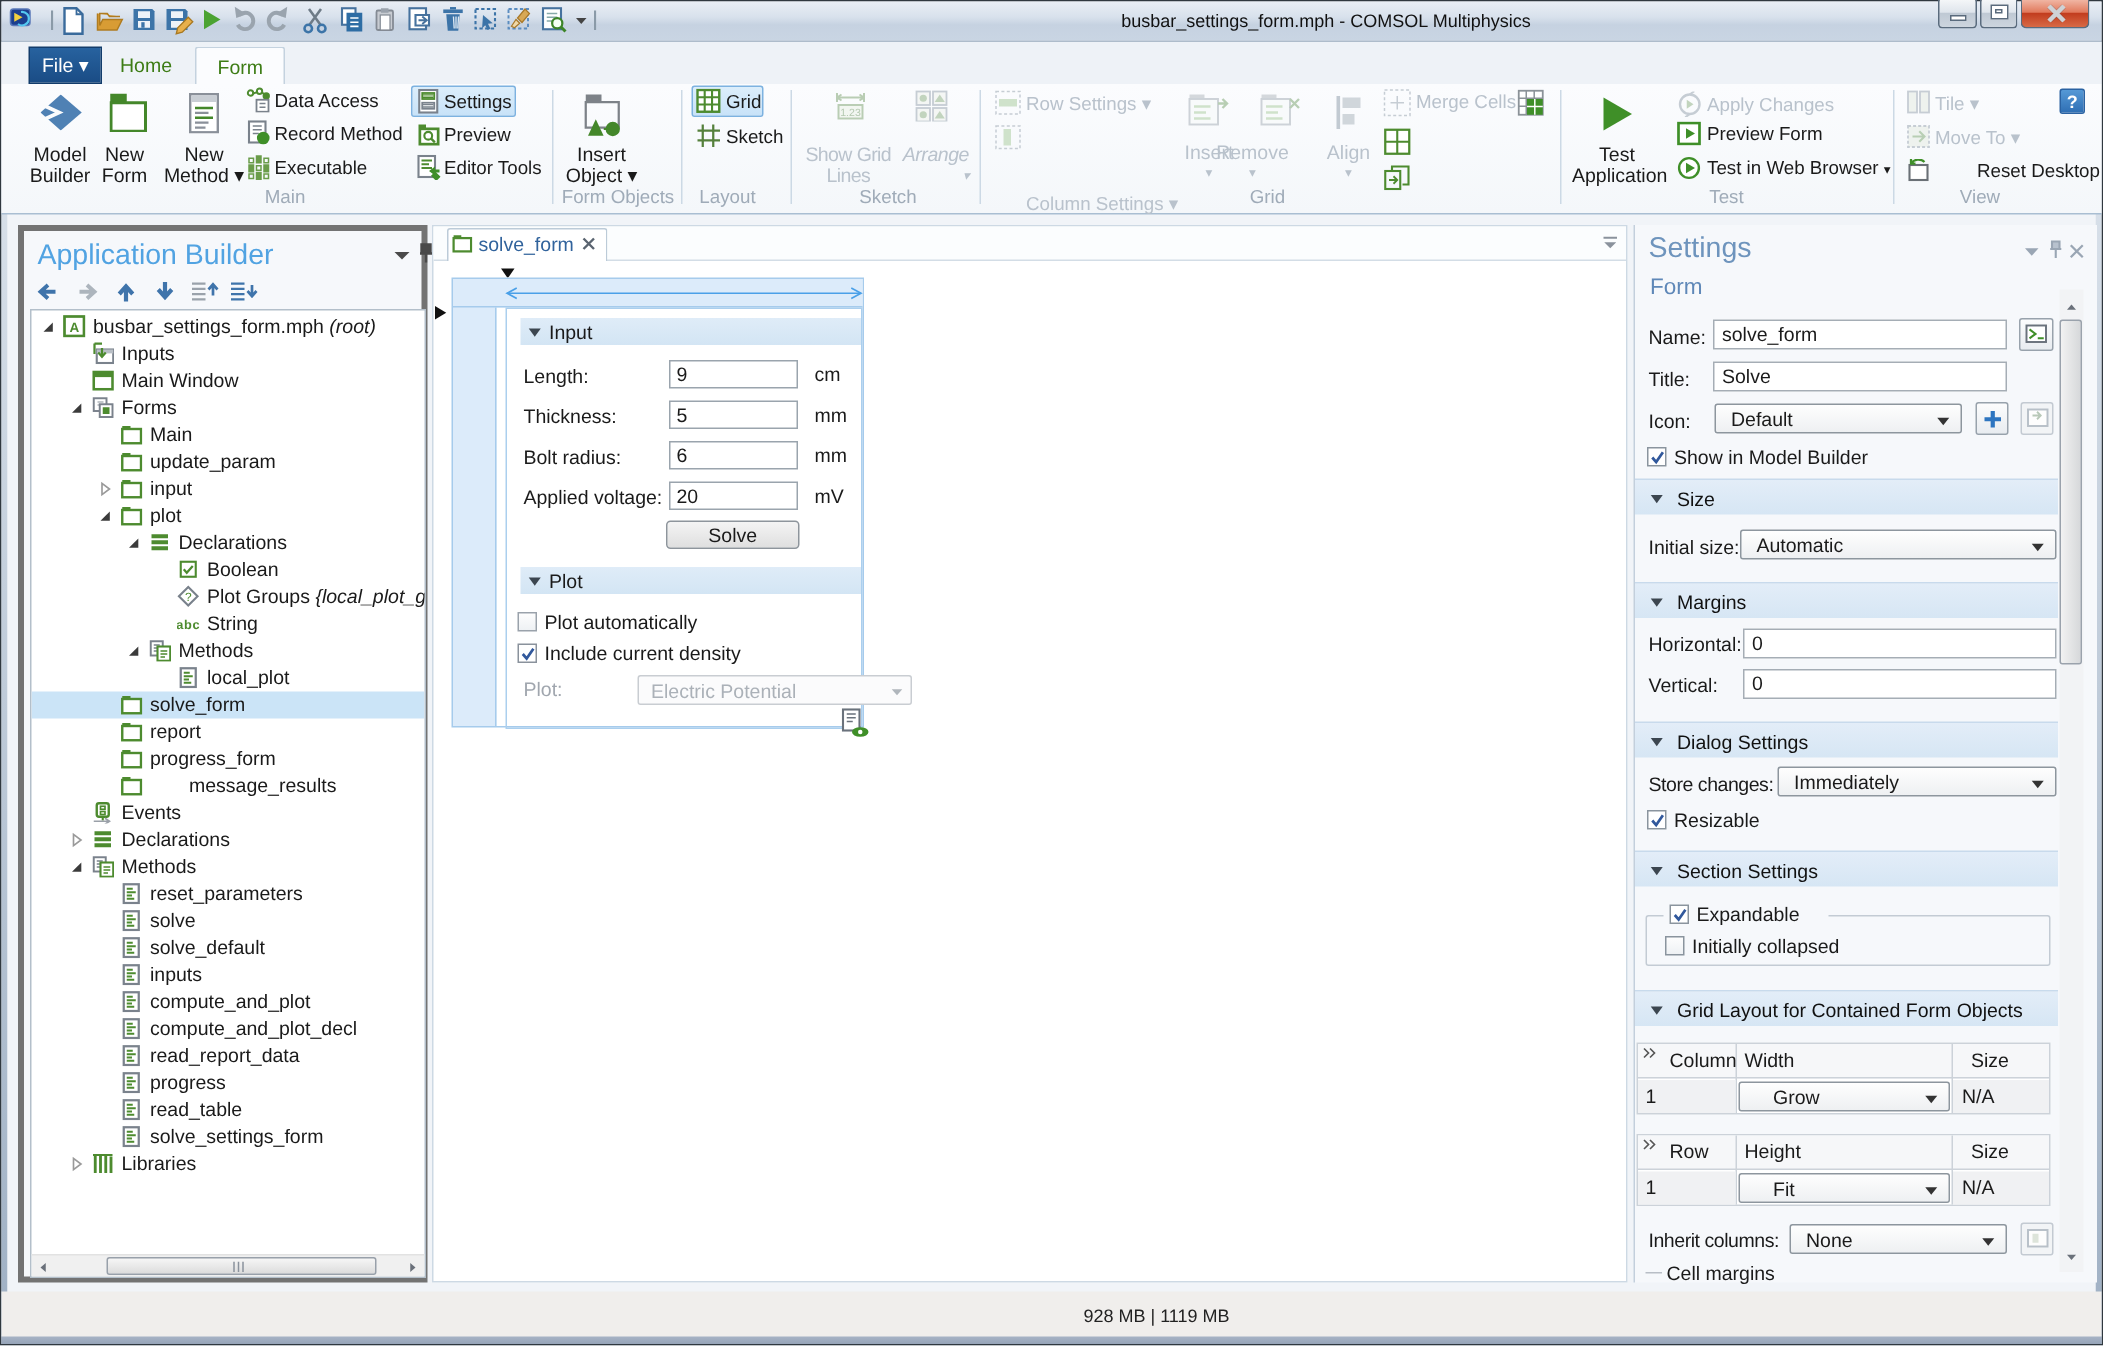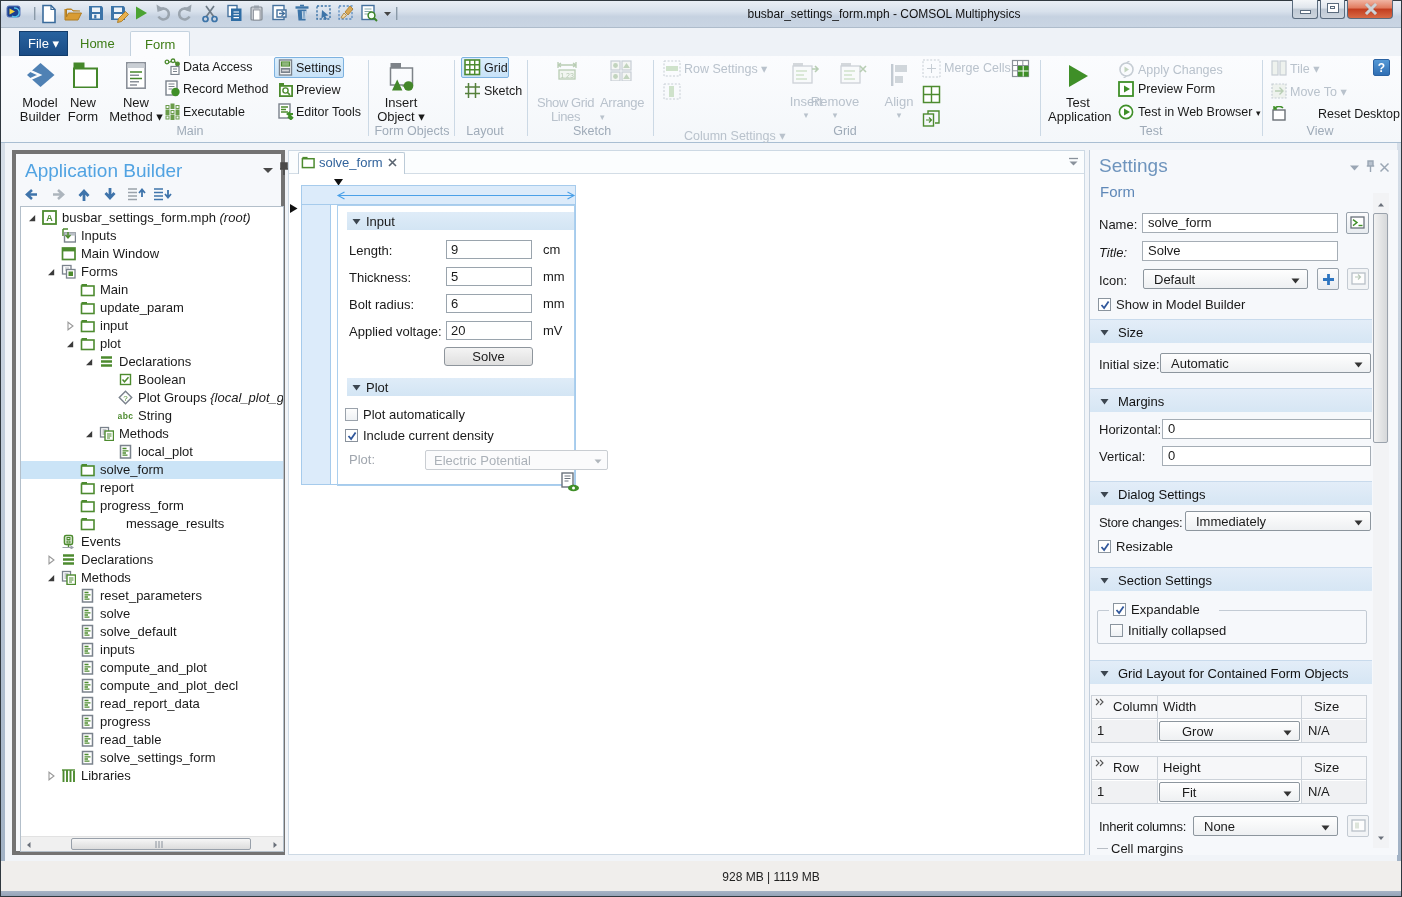--- a/index.html
+++ b/index.html
@@ -292,21 +292,21 @@
     <rect x="1" y="1" width="9" height="9" fill="#f4f6f4"></rect>
       <rect x="12" y="1" width="9" height="9" fill="#f4f6f4"></rect>
     <rect x="1" y="12" width="9" height="9" fill="#f4f6f4"></rect>
       <rect x="12" y="12" width="9" height="9" fill="#f4f6f4"></rect>
   </g>
   <circle cx="5.5" cy="5.5" r="2.4" fill="#c2d4be"></circle>
     <path d="M16.5 3 l3.4 5 h-6.8 z" fill="#c2d4be"></path>
   <circle cx="5.5" cy="16.5" r="2.4" fill="#c2d4be"></circle>
     <path d="M16.5 14 l3.4 5 h-6.8 z" fill="#c2d4be"></path>
 </svg>
-<div class="bigtxt dis rbtn-txt" style="left:600px;top:96px;width:46px;text-align:left;line-height:13px;letter-spacing:-0.3px;">Arrange<br><span style="font-size:9px;">▾</span></div>
+<div class="bigtxt dis rbtn-txt" style="left:600px;top:96px;width:46px;text-align:right;line-height:13px;letter-spacing:-0.3px;font-style:italic;">Arrange<br><span style="font-size:9px;">▾</span></div>
 <div class="rlabel" style="left:532px;">Sketch</div>
 <div class="rsep" style="left:653px;"></div>
 
 <svg class="abs" style="left:663px;top:60px;" width="18" height="17" viewBox="0 0 18 17">
   <rect x="1" y="1" width="16" height="15" fill="none" stroke="#c6cdd4" stroke-width="1" stroke-dasharray="2 1.6"></rect>
   <rect x="3" y="6" width="12" height="5" fill="#cfe2cb"></rect>
 </svg>
 <div class="rbtn-txt dis" style="left:684px;top:61px;">Row Settings ▾</div>
 <svg class="abs" style="left:663px;top:83px;" width="18" height="17" viewBox="0 0 18 17">
   <rect x="1" y="1" width="16" height="15" fill="none" stroke="#c6cdd4" stroke-width="1" stroke-dasharray="2 1.6"></rect>
@@ -736,21 +736,21 @@
   <div id="set-sub">Form</div>
   <div class="slabel" style="left:9px;top:66px;height:18px;line-height:18px;">Name:</div>
   <div class="sinput" style="left:52px;top:63px;width:196px;height:20px;line-height:18px;">solve_form</div>
   <div class="abs" style="left:256px;top:62px;width:23px;height:22px;background:linear-gradient(#fcfcfd,#e8ecf0);border:1px solid #98a2ac;border-radius:2px;">
     <svg class="abs" style="left:3px;top:3px;" width="15" height="14" viewBox="0 0 15 14">
         <rect x="1" y="1" width="13" height="11" fill="#fff" stroke="#6a727c" stroke-width="1.3"></rect>
         <path d="M3 3.6 l4 3 l-4 3" fill="none" stroke="#3f8f28" stroke-width="1.4"></path>
         <path d="M8.5 9.5 h4" stroke="#3f8f28" stroke-width="1.4"></path>
       </svg>
   </div>
-  <div class="slabel" style="left:9px;top:94px;height:18px;line-height:18px;font-style:italic;">Title:</div>
+  <div class="slabel" style="left:9px;top:94px;height:18px;line-height:18px;">Title:</div>
   <div class="sinput" style="left:52px;top:91px;width:196px;height:20px;line-height:18px;">Solve</div>
   <div class="slabel" style="left:9px;top:122px;height:18px;line-height:18px;">Icon:</div>
   <div class="scombo" style="left:53px;top:119px;width:165px;height:20px;">
     <span style="position:absolute;left:10px;top:2px;">Default</span>
     <svg class="abs" style="right:7px;top:8px;" width="9" height="6" viewBox="0 0 9 6">
         <path d="M0.5 0.5 h8 l-4 5 z" fill="#333"></path>
       </svg>
   </div>
   <div class="abs" style="left:227px;top:118px;width:22px;height:22px;background:linear-gradient(#fcfcfd,#e8ecf0);border:1px solid #98a2ac;border-radius:2px;">
     <svg class="abs" style="left:4px;top:4px;" width="13" height="13" viewBox="0 0 13 13">

